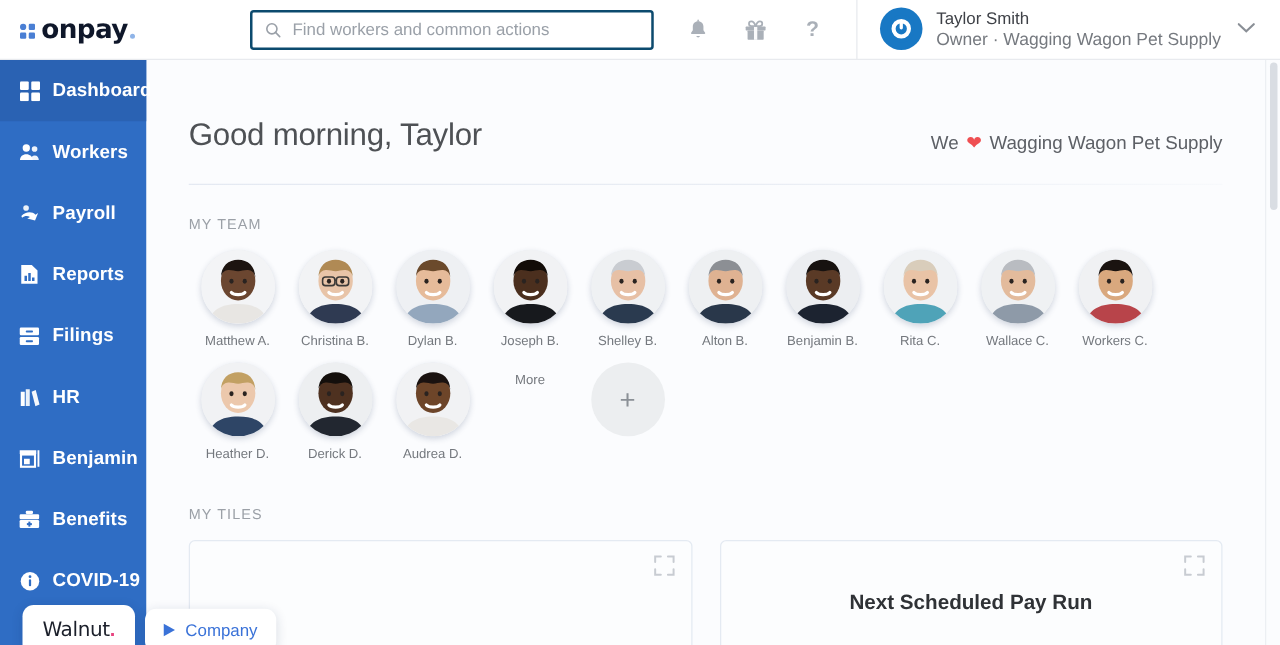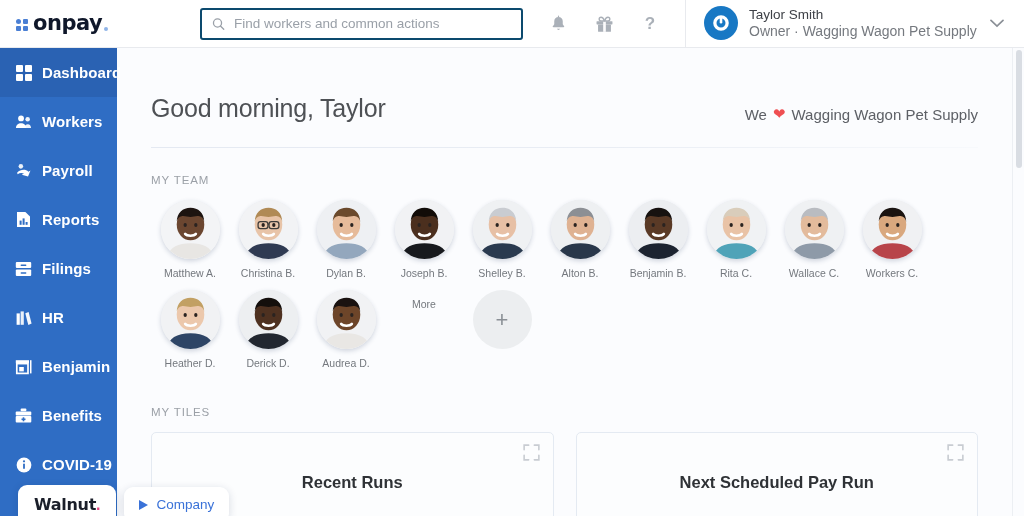--- a/index.html
+++ b/index.html
@@ -162,21 +162,21 @@
     position: absolute; left: 18px; bottom: -8px;
     display: flex; align-items: center; gap: 8px;
     z-index: 60;
   }
   .walnut-pill {
     background: #ffffff; border-radius: 9px;
     box-shadow: 0 2px 9px rgba(20,40,80,0.16);
     padding: 10px 16px;
     display: flex; align-items: baseline;
   }
-  .walnut-text { font-size: 16px; font-weight: 700; color: #1b1f2a; letter-spacing: -0.3px; font-family: "DejaVu Sans", sans-serif; }
+  .walnut-text { font-size: 16px; font-weight: 400; color: #1b1f2a; letter-spacing: -0.3px; font-family: "DejaVu Sans", sans-serif; }
   .walnut-dot { color: #e8437f; font-size: 16px; font-weight: 700; }
   .resume-pill {
     background: #ffffff; border-radius: 9px;
     box-shadow: 0 2px 9px rgba(20,40,80,0.16);
     padding: 10px 15px;
     display: flex; align-items: center; gap: 8px;
     cursor: pointer;
   }
   .resume-play { width: 0; height: 0; border-left: 9px solid #3a72d8; border-top: 5.5px solid transparent; border-bottom: 5.5px solid transparent; }
   .resume-label { font-size: 13.5px; color: #3a72d8; font-weight: 400; }
@@ -630,21 +630,20 @@
 
         <div class="section-label">MY TILES</div>
 
         <div class="tiles">
           <div class="tile">
             <span class="expand-ico">
               <svg width="17" height="17" viewBox="0 0 18 18">
                 <path d="M1.2 6V1.2H6M12 1.2h4.8V6M16.8 12v4.8H12M6 16.8H1.2V12" fill="none" stroke="#c8ccd2" stroke-width="1.7" stroke-linecap="round"></path>
               </svg>
             </span>
-            <div class="tile-title">Recent Runs</div>
           </div>
           <div class="tile">
             <span class="expand-ico">
               <svg width="17" height="17" viewBox="0 0 18 18">
                 <path d="M1.2 6V1.2H6M12 1.2h4.8V6M16.8 12v4.8H12M6 16.8H1.2V12" fill="none" stroke="#c8ccd2" stroke-width="1.7" stroke-linecap="round"></path>
               </svg>
             </span>
             <div class="tile-title">Next Scheduled Pay Run</div>
           </div>
         </div>

